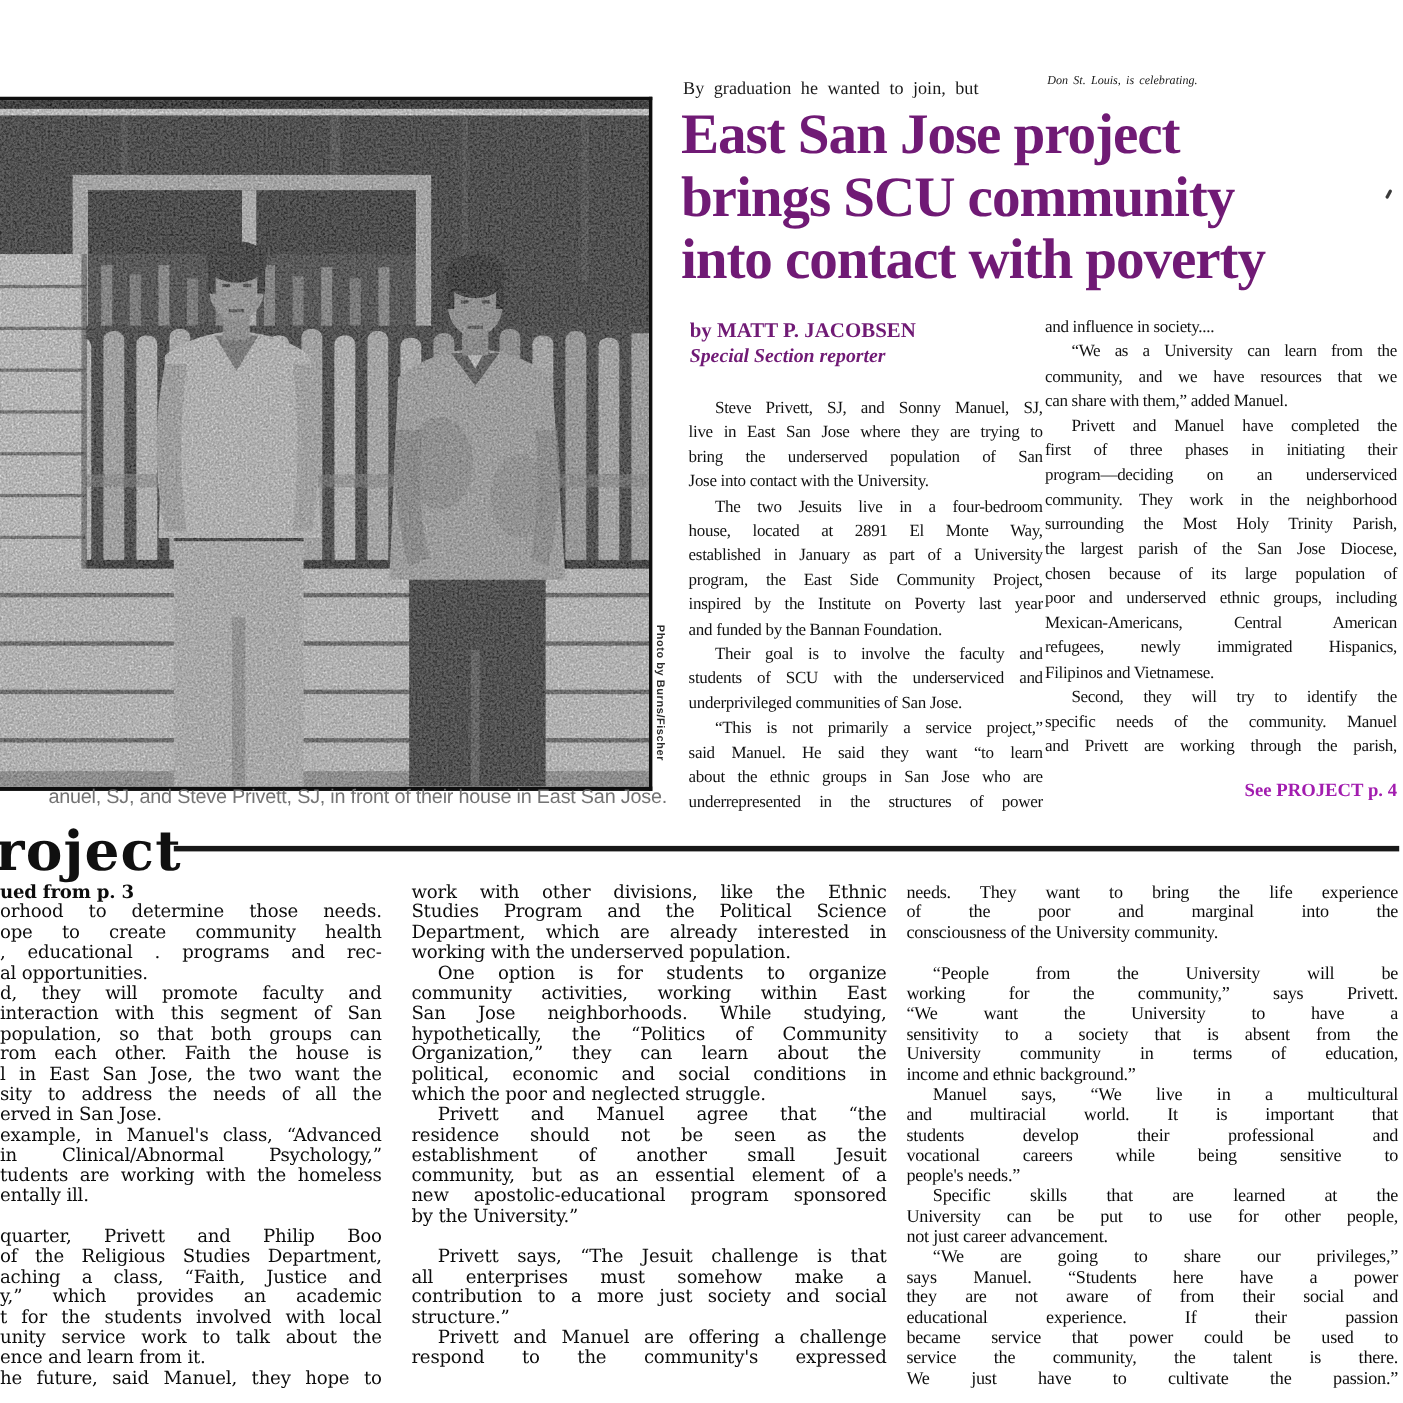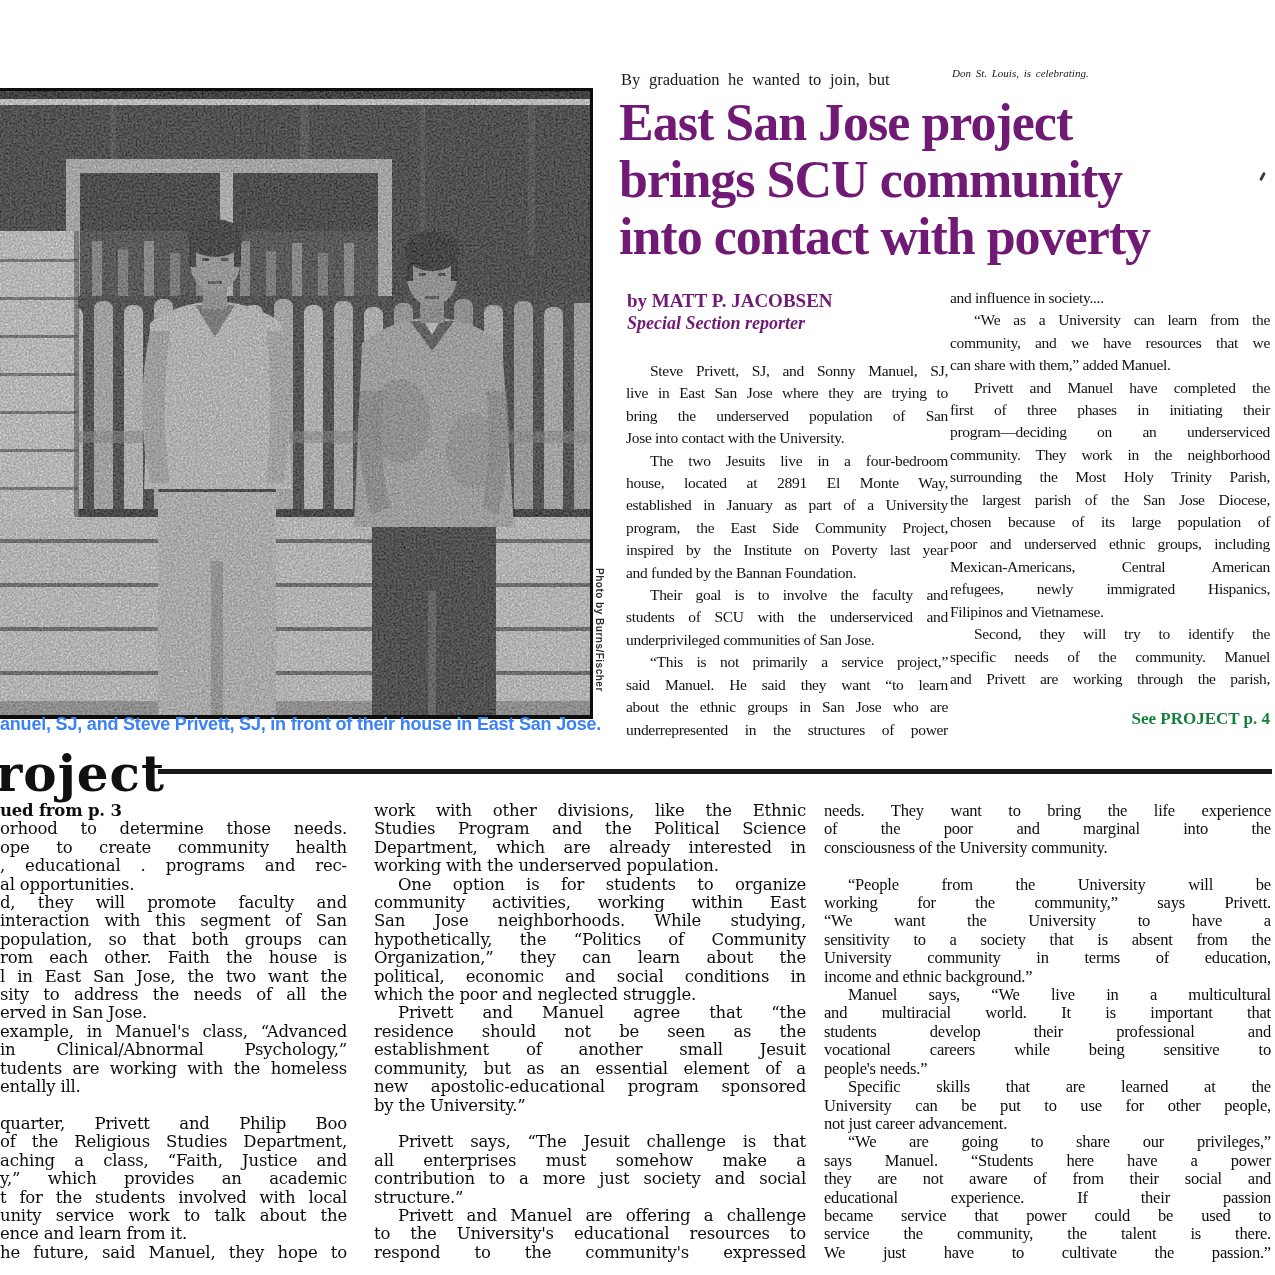--- a/index.html
+++ b/index.html
@@ -8,22 +8,22 @@
 
   
   .photo{position:absolute;left:0;top:88px;width:590px;height:624px;
          border-top:3px solid #0e0e0e;border-right:3px solid #0e0e0e;border-bottom:4px solid #0e0e0e;
          box-sizing:content-box;background:#a9a9a9;}
   .photo svg{display:block;width:590px;height:624px;}
   .photo-credit{position:absolute;left:594px;top:568px;height:160px;
         writing-mode:vertical-rl;font-family:"Liberation Sans",sans-serif;
         font-size:10px;font-weight:bold;color:#2a2a2a;letter-spacing:.5px;}
   .caption{position:absolute;left:0;top:714px;width:612px;white-space:nowrap;
-        font-family:"Liberation Sans",sans-serif;font-weight:bold;font-size:18px;
-        letter-spacing:-.2px;color:#3b82f6;}
+        font-family:"Liberation Sans",sans-serif;font-weight:normal;font-size:18px;
+        letter-spacing:-.2px;color:#737373;padding-left:44px;}
 
   
   .strip-left{position:absolute;left:621px;top:70px;font-size:16.5px;word-spacing:4.5px;color:#191919;}
   .strip-right{position:absolute;left:952px;top:67px;font-size:11px;font-style:italic;
         word-spacing:2px;color:#191919;}
 
   
   .headline{position:absolute;left:619px;top:94px;width:656px;
         font-weight:bold;font-size:52px;line-height:57px;letter-spacing:-1px;color:#701a75;}
   .headline div{white-space:nowrap;}
@@ -36,21 +36,21 @@
   
   .col{position:absolute;font-size:15.5px;line-height:22.4px;letter-spacing:-.3px;color:#121212;}
   .top-col1{left:626px;top:360px;width:322px;}
   .top-col2{left:950px;top:287px;width:320px;}
   .tline{text-align:justify;text-align-last:justify;min-height:1em;}
   .tline.tlast{text-align-last:left;}
   .para .tline:first-child{text-indent:24px;}
   .noind-first .para:first-child .tline:first-child{text-indent:0;}
   .noindent .para .tline:first-child{text-indent:0;}
   .jump{position:absolute;left:950px;top:709px;width:320px;text-align:right;
-        font-size:17px;font-weight:bold;color:#15803d;}
+        font-size:17px;font-weight:bold;color:#a21caf;}
 
   
   .cont-head{position:absolute;left:-4px;top:744px;font-family:"DejaVu Serif",serif;
         font-size:50px;font-weight:bold;letter-spacing:1px;color:#101010;}
   .rule{position:absolute;left:158px;top:769px;width:1114px;height:5px;background:#181818;}
   .bcol{position:absolute;top:802px;font-family:"DejaVu Serif",serif;
         font-size:16.5px;line-height:18.4px;letter-spacing:-.2px;color:#0c0c0c;}
   .b1{left:0;width:347px;}
   .b2{left:374px;width:432px;}
   .b3{left:824px;width:447px;font-family:Liberation Serif, serif;}
@@ -339,21 +339,20 @@
         <div class="tline tlast">&nbsp;</div>
       </div>
       <div class="para">
         <div class="tline">Privett says, “The Jesuit challenge is that</div>
         <div class="tline">all enterprises must somehow make a</div>
         <div class="tline">contribution to a more just society and social</div>
         <div class="tline tlast">structure.”</div>
       </div>
       <div class="para">
         <div class="tline">Privett and Manuel are offering a challenge</div>
-        <div class="tline">to the University's educational resources to</div>
         <div class="tline">respond to the community's expressed</div>
       </div>
     </div>
   <div class="bcol b3 noind-first">
       <div class="para">
         <div class="tline">needs. They want to bring the life experience</div>
         <div class="tline">of the poor and marginal into the</div>
         <div class="tline tlast">consciousness of the University community.</div>
       </div>
       <div class="para">

